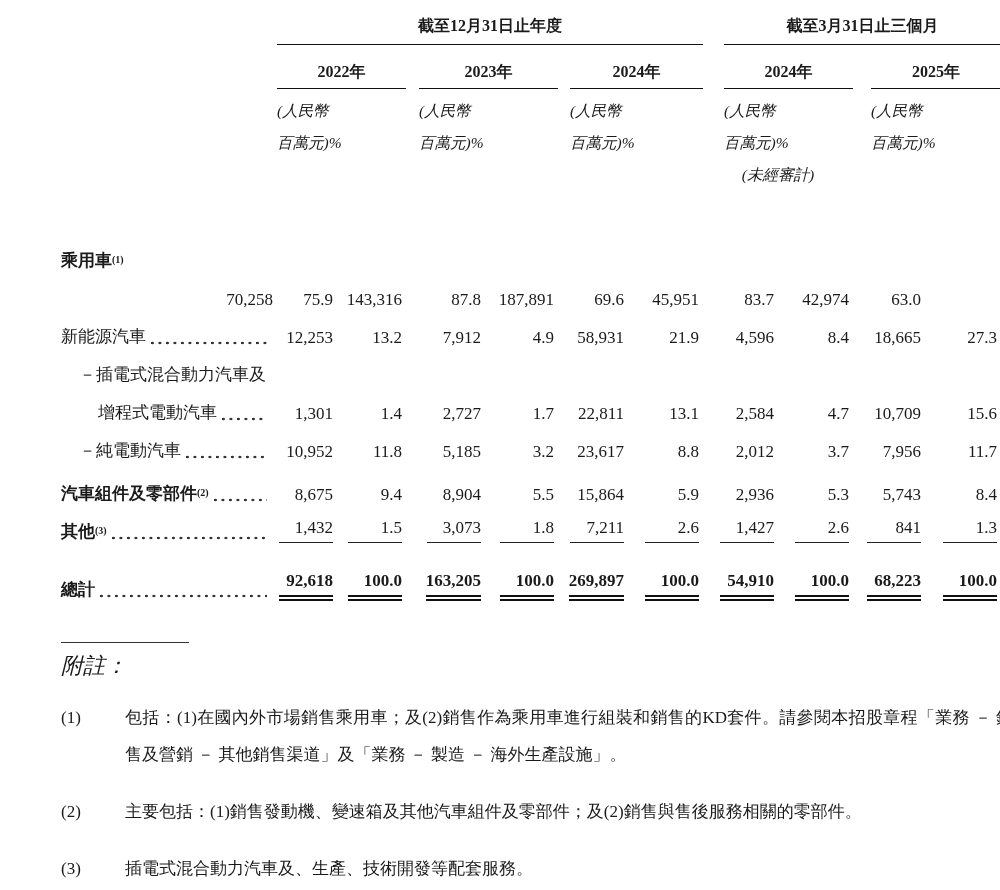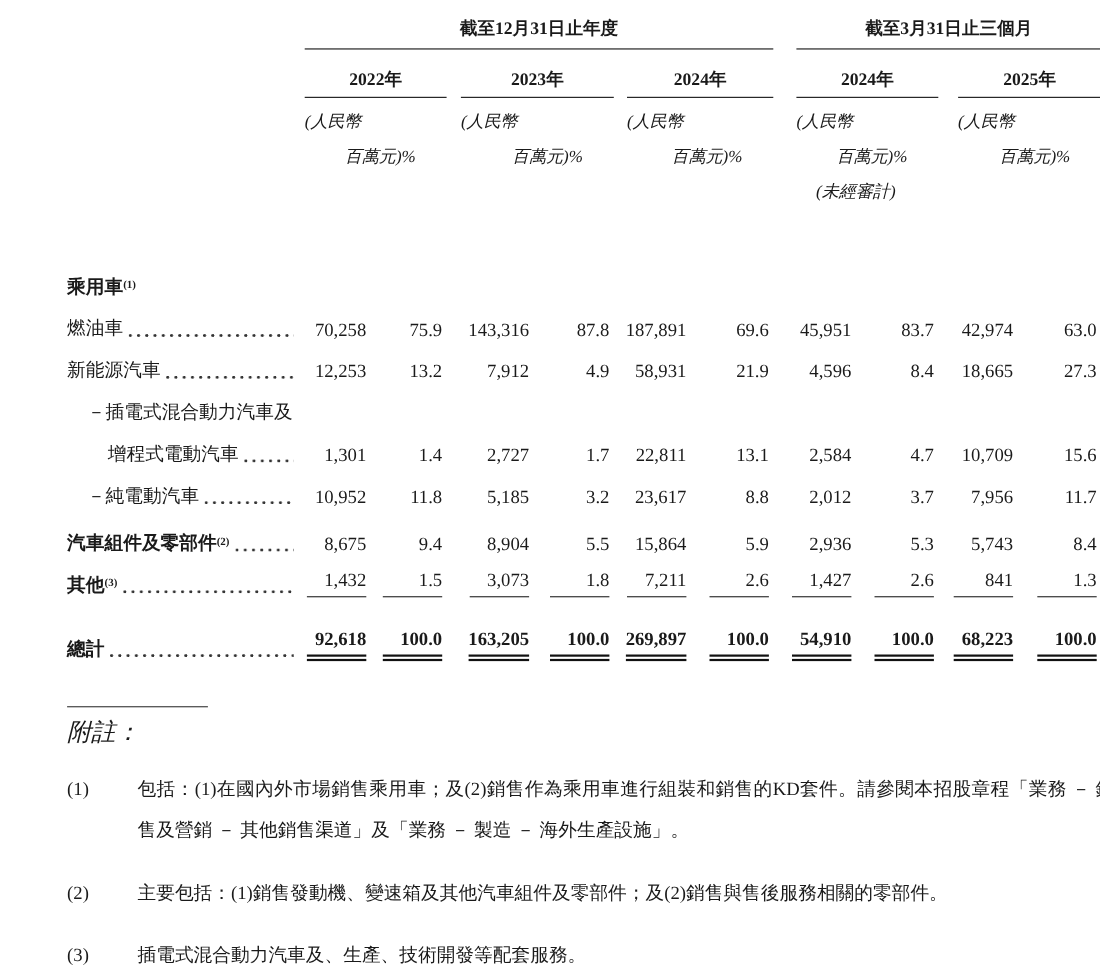--- a/index.html
+++ b/index.html
@@ -25,21 +25,21 @@
   .y4{grid-column:8/10;margin-left:21px;}
   .y5{grid-column:10/12;margin-left:18px;}
   .unit-row{height:70px;}
   .uspan{font-style:italic;font-size:15.5px;display:flex;flex-direction:column;justify-content:flex-end;}
   .u1{grid-column:2/4;}
   .u2{grid-column:4/6;padding-left:13px;}
   .u3{grid-column:6/8;padding-left:12px;}
   .u4{grid-column:8/10;padding-left:21px;}
   .u5{grid-column:10/12;padding-left:18px;}
   .uline1{text-align:left;line-height:32px;}
-  .uline2{display:flex;justify-content:flex-end;line-height:32px;}
+  .uline2{display:flex;justify-content:flex-start;line-height:32px;}
   .upct{padding-right:28px;}
   .unaudited-row{height:30px;}
   .unaud{grid-column:8/10;text-align:center;font-style:italic;font-size:15.5px;line-height:28px;}
   .headspacer{height:48px;}
 
   
   .trow.data,.trow.section,.trow.cont{min-height:38px;font-size:17px;}
   .trow.total{min-height:44px;margin-top:14px;font-size:17px;}
   .trow.presect{margin-top:5px;}
   .lcell{display:flex;align-items:flex-end;padding-bottom:3px;white-space:nowrap;}
@@ -126,24 +126,20 @@
     <div class="headspacer"></div>
 
     <div>
         <div class="trow section">
           <div class="lcell ind0 b">
             <span>乘用車</span>
             <sup>(1)</sup>
           </div>
         </div>
         <div class="trow data">
-          <div class="lcell ind0">
-            <span>燃油車</span>
-            <span class="leader"></span>
-          </div>
           <div class="num">70,258</div>
           <div class="num">75.9</div>
           <div class="num">143,316</div>
           <div class="num">87.8</div>
           <div class="num">187,891</div>
           <div class="num">69.6</div>
           <div class="num">45,951</div>
           <div class="num">83.7</div>
           <div class="num">42,974</div>
           <div class="num">63.0</div>

